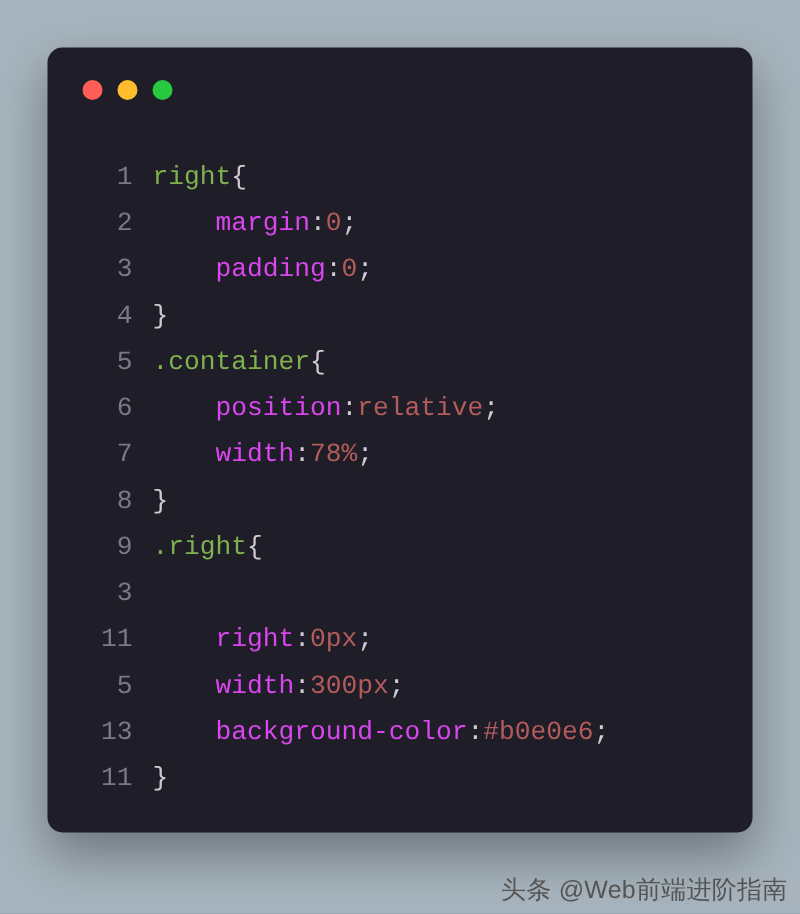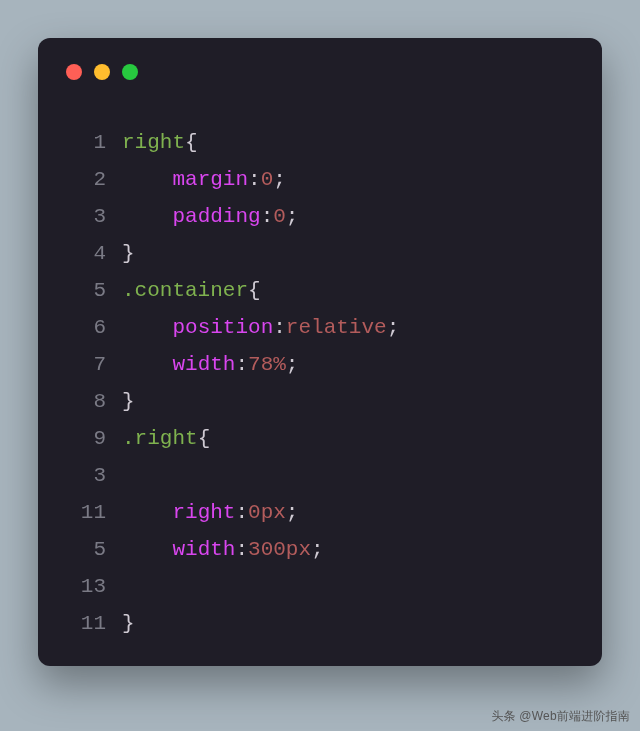--- a/index.html
+++ b/index.html
@@ -69,21 +69,21 @@
   .tok-selector { color: #7fb24f; }   
   .tok-prop     { color: #d946ef; }   
   .tok-value    { color: #b35c5c; }   
   .tok-punc     { color: #cfcad3; }   
 
   .watermark {
     position: absolute;
     right: 10px;
     bottom: 6px;
     font-family: "PingFang SC","Microsoft YaHei",sans-serif;
-    font-size: 12px;
+    font-size: 20px;
     color: #555;
     letter-spacing: 0.2px;
   }
 </style>
 </head>
 <body>
 
 <div class="card">
   <div class="window-dots">
     <div class="dot dot-red"></div>
@@ -96,18 +96,18 @@
       <div class="line"><span class="ln">3</span><span class="content"><span class="tok-punc">    </span><span class="tok-prop">padding</span><span class="tok-punc">:</span><span class="tok-value">0</span><span class="tok-punc">;</span></span></div>
       <div class="line"><span class="ln">4</span><span class="content"><span class="tok-punc">}</span></span></div>
       <div class="line"><span class="ln">5</span><span class="content"><span class="tok-selector">.container</span><span class="tok-punc">{</span></span></div>
       <div class="line"><span class="ln">6</span><span class="content"><span class="tok-punc">    </span><span class="tok-prop">position</span><span class="tok-punc">:</span><span class="tok-value">relative</span><span class="tok-punc">;</span></span></div>
       <div class="line"><span class="ln">7</span><span class="content"><span class="tok-punc">    </span><span class="tok-prop">width</span><span class="tok-punc">:</span><span class="tok-value">78%</span><span class="tok-punc">;</span></span></div>
       <div class="line"><span class="ln">8</span><span class="content"><span class="tok-punc">}</span></span></div>
       <div class="line"><span class="ln">9</span><span class="content"><span class="tok-selector">.right</span><span class="tok-punc">{</span></span></div>
       <div class="line"><span class="ln">3</span></div>
       <div class="line"><span class="ln">11</span><span class="content"><span class="tok-punc">    </span><span class="tok-prop">right</span><span class="tok-punc">:</span><span class="tok-value">0px</span><span class="tok-punc">;</span></span></div>
       <div class="line"><span class="ln">5</span><span class="content"><span class="tok-punc">    </span><span class="tok-prop">width</span><span class="tok-punc">:</span><span class="tok-value">300px</span><span class="tok-punc">;</span></span></div>
-      <div class="line"><span class="ln">13</span></div>
+      <div class="line"><span class="ln">13</span><span class="content"><span class="tok-punc">    </span><span class="tok-prop">background-color</span><span class="tok-punc">:</span><span class="tok-value">#b0e0e6</span><span class="tok-punc">;</span></span></div>
       <div class="line"><span class="ln">11</span><span class="content"><span class="tok-punc">}</span></span></div>
     </div>
 </div>
 
 <div class="watermark">头条 @Web前端进阶指南</div>
 
 </body></html>

